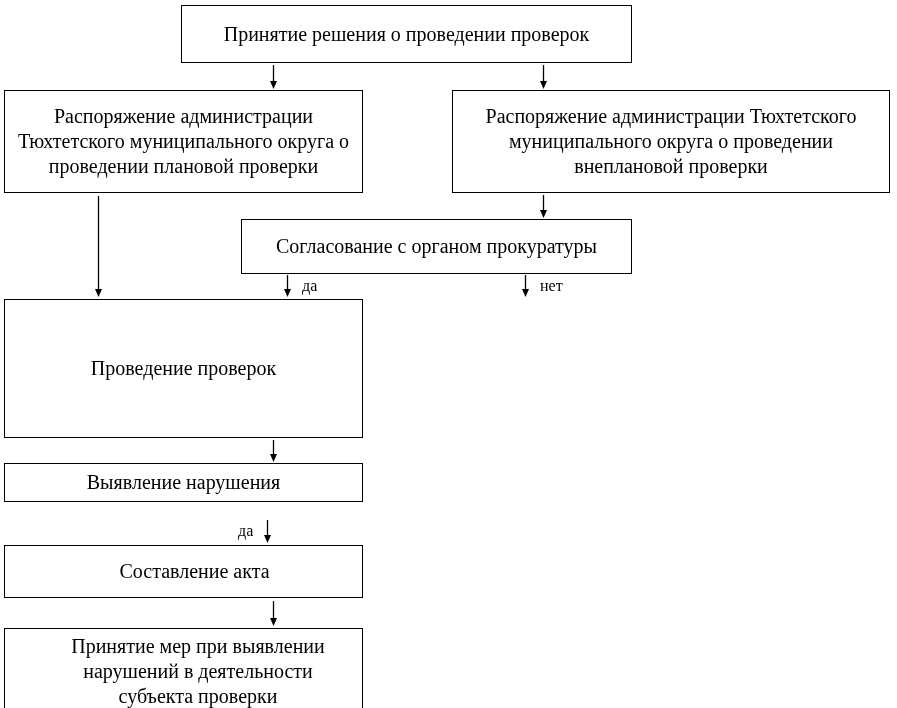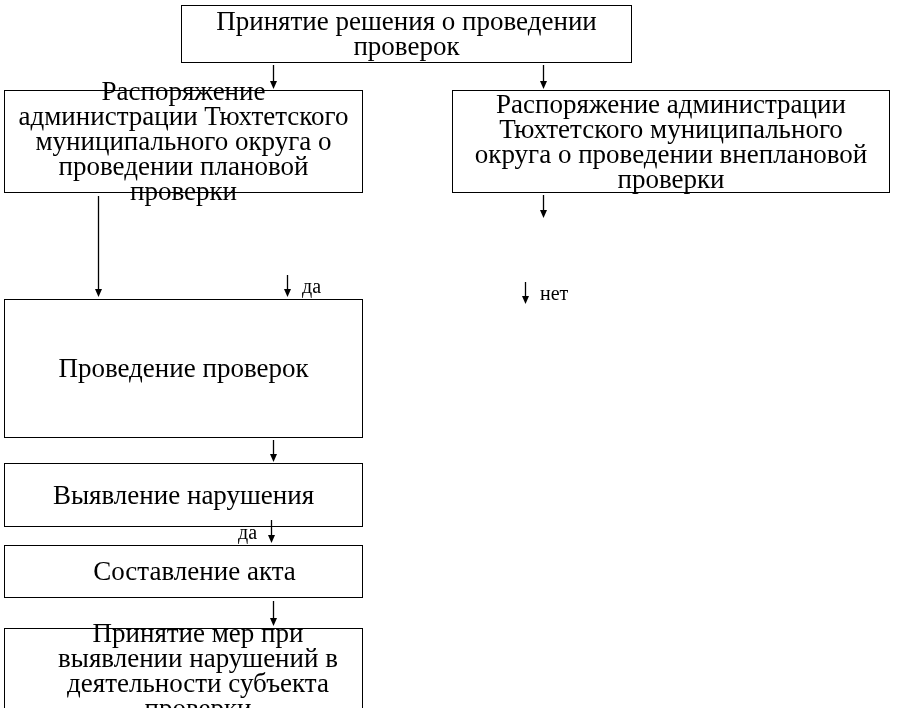--- a/index.html
+++ b/index.html
@@ -18,58 +18,58 @@
   }
   .node {
     position: absolute;
     box-sizing: border-box;
     border: 1.5px solid #000000;
     background: #ffffff;
     display: flex;
     align-items: center;
     justify-content: center;
     text-align: center;
-    font-size: 27px;
+    font-size: 20px;
     line-height: 25px;
     padding: 2px 10px;
   }
   .arrow {
     position: absolute;
     display: block;
   }
   .edge-label-row {
     position: absolute;
     display: flex;
-    align-items: center;
     gap: 8px;
-    font-size: 20px;
+    font-size: 16px;
     line-height: 22px;
   }
   
   #n-decision        { left:181px; top:5px;   width:451px; height:58px;  }
   #n-planned-order   { left:4px;   top:90px;  width:359px; height:103px; }
   #n-unplanned-order { left:452px; top:90px;  width:438px; height:103px; }
   #n-prosecutor      { left:241px; top:219px; width:391px; height:55px;  }
   #n-inspection      { left:4px;   top:299px; width:359px; height:139px; }
   #n-cancel-order    { left:452px; top:300px; width:438px; height:137px; }
-  #n-violation       { left:4px;   top:463px; width:359px; height:64px;  }
+  #n-violation       { left:4px;   top:463px; width:359px; height:39px;  }
   #n-act             { left:4px;   top:545px; width:359px; height:53px;padding-left:32px;  }
   #n-measures        { left:4px;   top:628px; width:359px; height:86px;padding-left:39px;  }
 </style>
 </head>
 <body>
 
 <div class="canvas">
 
   <div class="node" id="n-decision">Принятие решения о проведении проверок</div>
 
   <div class="node" id="n-planned-order">Распоряжение администрации Тюхтетского муниципального округа о проведении плановой проверки</div>
 
   <div class="node" id="n-unplanned-order">Распоряжение администрации Тюхтетского муниципального округа о проведении внеплановой проверки</div>
 
+  <div class="node" id="n-prosecutor">Согласование с органом прокуратуры</div>
 
   <div class="node" id="n-inspection">Проведение проверок</div>
 
 
   <div class="node" id="n-violation">Выявление нарушения</div>
 
   <div class="node" id="n-act">Составление акта</div>
 
   <div class="node" id="n-measures">Принятие мер при выявлении нарушений в деятельности субъекта проверки</div>
 
@@ -104,21 +104,21 @@
   </svg>
 
   <div class="edge-label-row" style="left:281px; top:275px;">
     <svg width="13" height="22">
       <line x1="6.5" y1="0" x2="6.5" y2="15" stroke="#000" stroke-width="1.3"></line>
       <polygon points="3,14 10,14 6.5,22" fill="#000"></polygon>
     </svg>
     <span>да</span>
   </div>
 
-  <div class="edge-label-row" style="left:519px; top:282px;">
+  <div class="edge-label-row" style="left:519px; top:275px;">
     <svg width="13" height="22">
       <line x1="6.5" y1="0" x2="6.5" y2="15" stroke="#000" stroke-width="1.3"></line>
       <polygon points="3,14 10,14 6.5,22" fill="#000"></polygon>
     </svg>
     <span>нет</span>
   </div>
 
   <div class="edge-label-row" style="left:238px; top:520px;">
     <span>да</span>
     <svg width="13" height="23">

